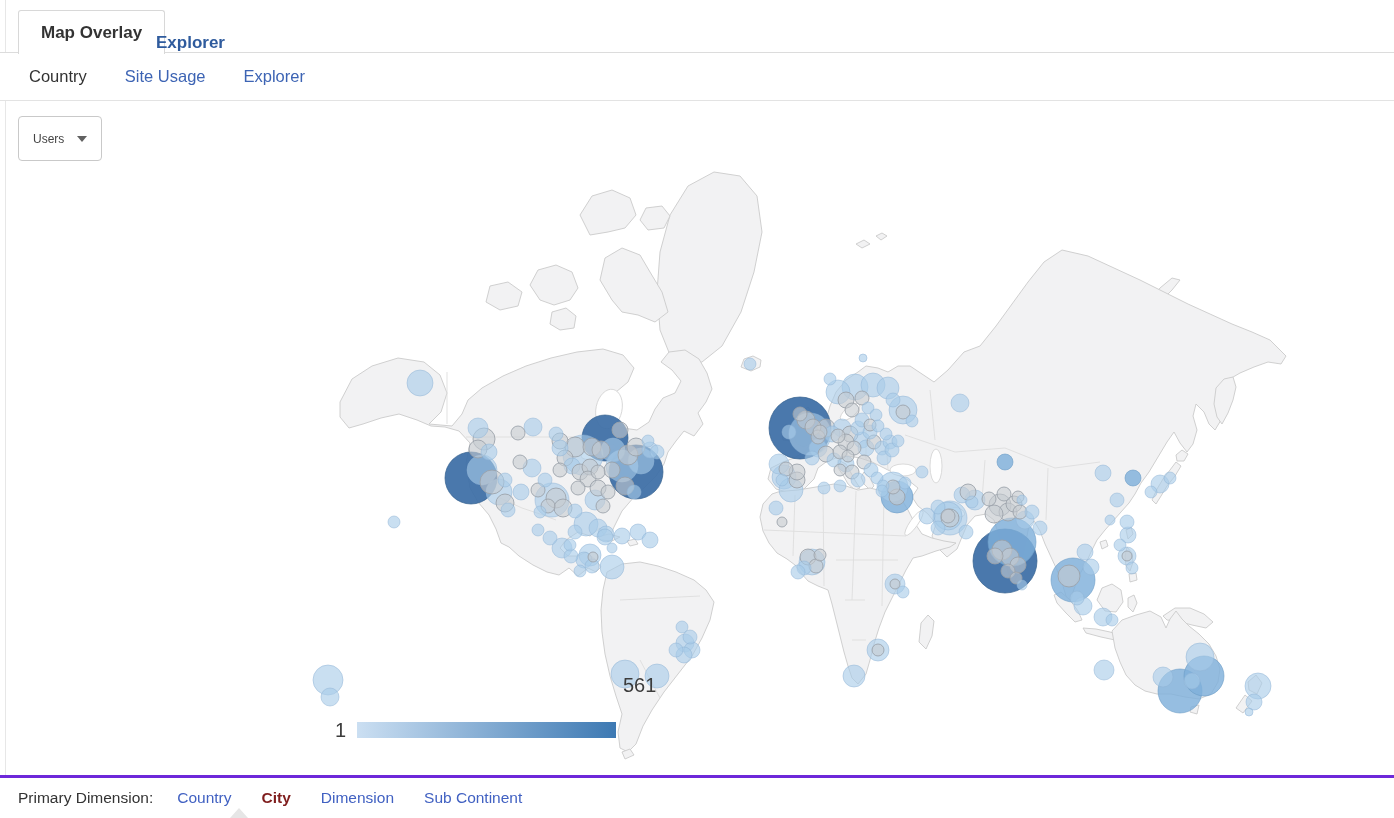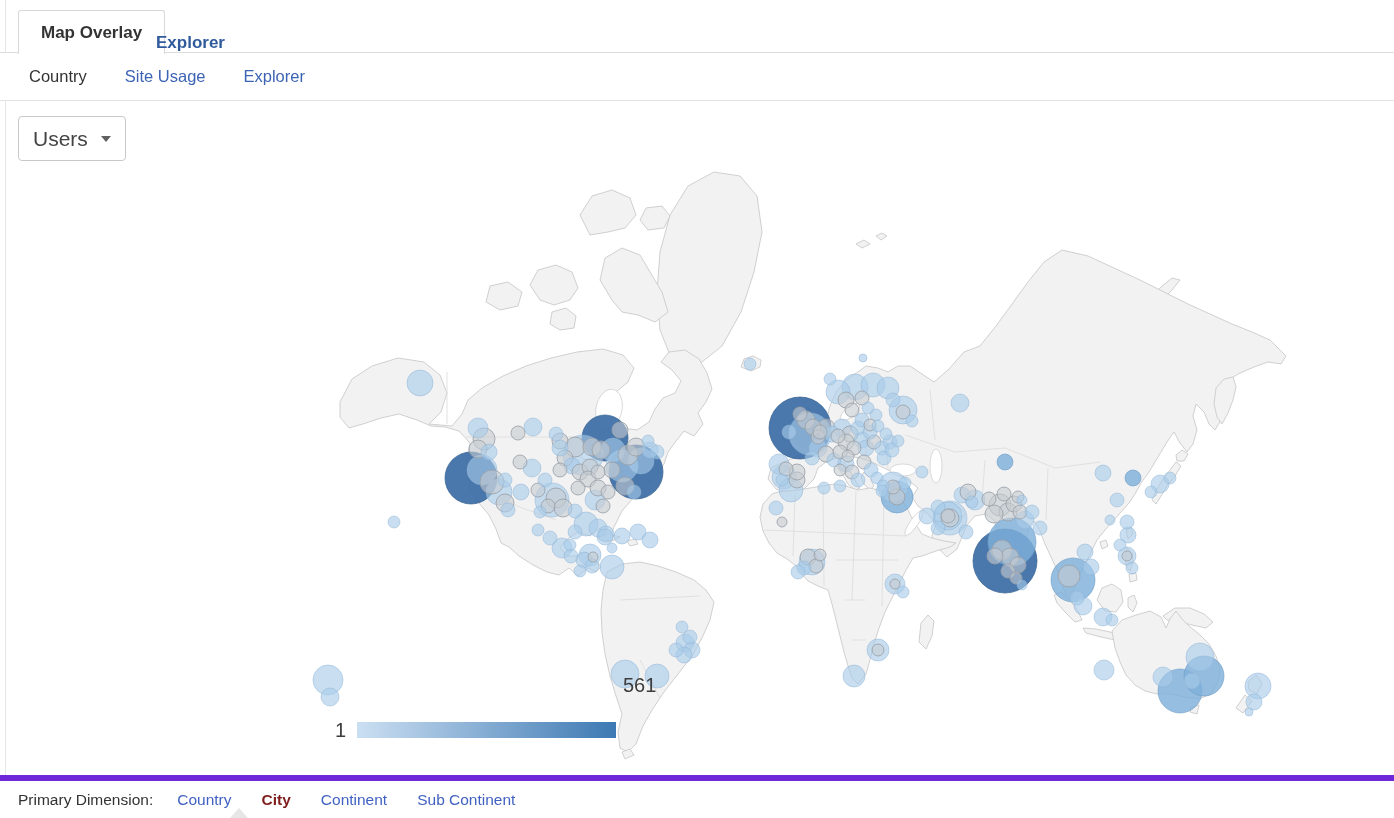--- a/index.html
+++ b/index.html
@@ -15,36 +15,36 @@
     font-size:17px;font-weight:bold;color:#333;}
   #explorer-tab{left:156px;top:10px;height:43px;display:flex;align-items:flex-end;z-index:4;
     font-size:17px;font-weight:bold;color:#2f5b9d;cursor:pointer;}
   
   #subnav{left:0;top:53px;width:1394px;height:48px;border-bottom:1px solid #e3e3e3;display:flex;
     align-items:center;padding-left:29px;box-sizing:border-box;gap:23px;font-size:16.5px;z-index:2;background:#fff;}
   #subnav .item{color:#333;}
   #subnav .link{color:#3d64b4;cursor:pointer;margin-left:15px;}
   
   #metric-btn{left:18px;top:116px;height:43px;border:1px solid #c9c9c9;border-radius:4px;background:#fff;
-    display:flex;align-items:center;padding:0 14px;gap:13px;font-size:21px;color:#444;z-index:4;cursor:pointer;}
+    display:flex;align-items:center;padding:0 14px;gap:13px;font-size:12px;color:#444;z-index:4;cursor:pointer;}
   #metric-caret{width:0;height:0;border-left:5.5px solid transparent;border-right:5.5px solid transparent;
     border-top:6px solid #616161;}
   
   #map-wrap{left:0;top:101px;width:1394px;height:674px;z-index:1;}
   #map-svg{position:absolute;left:0;top:0;}
   .land{fill:var(--land,#f2f2f3);stroke:var(--land-border,#cbcbcb);stroke-width:0.9;stroke-linejoin:round;}
   .sea{fill:#fff;stroke:#d2d2d2;stroke-width:0.8;}
   .iborder{fill:none;stroke:#dedede;stroke-width:0.9;}
   
   .legend-num{font-size:20px;color:#3c3c3c;z-index:5;}
   #legend-min{left:312px;top:719px;width:34px;text-align:right;}
   #legend-max{left:623px;top:674px;}
   #legend-bar{left:357px;top:722px;width:259px;height:16px;z-index:5;}
   
-  #footer{left:0;top:775px;width:1394px;height:43px;border-top:6px solid #6d28d9;background:#fff;z-index:6;
+  #footer{left:0;top:775px;width:1394px;height:43px;border-top:3px solid #6d28d9;background:#fff;z-index:6;
     display:flex;align-items:center;padding-left:18px;box-sizing:border-box;font-size:15.5px;}
   #footer .flabel{color:#333;margin-right:24px;}
   #footer .fopt{color:#4161c2;margin-right:30px;cursor:pointer;}
   #footer .fopt.active{color:#7f1d1d;font-weight:bold;cursor:default;}
   #city-caret{left:230px;top:808px;width:0;height:0;z-index:7;
     border-left:9px solid transparent;border-right:9px solid transparent;border-bottom:10px solid #e6e6e6;}
 </style>
 </head>
 <body>
 
@@ -392,18 +392,18 @@
   </div>
 
   <div class="abs legend-num" id="legend-min">1</div>
   <div class="abs" id="legend-bar" style="background: linear-gradient(to right, rgb(203, 223, 242), rgb(61, 121, 179));"></div>
   <div class="abs legend-num" id="legend-max">561</div>
 
   <div class="abs" id="footer">
     <span class="flabel">Primary Dimension:</span>
     <span class="fopt">Country</span>
     <span class="fopt active">City</span>
-    <span class="fopt">Continent</span>
+    <span class="fopt">Dimension</span>
     <span class="fopt">Sub Continent</span>
   </div>
   <div class="abs" id="city-caret"></div>
 
 </div>
 
 </body></html>

